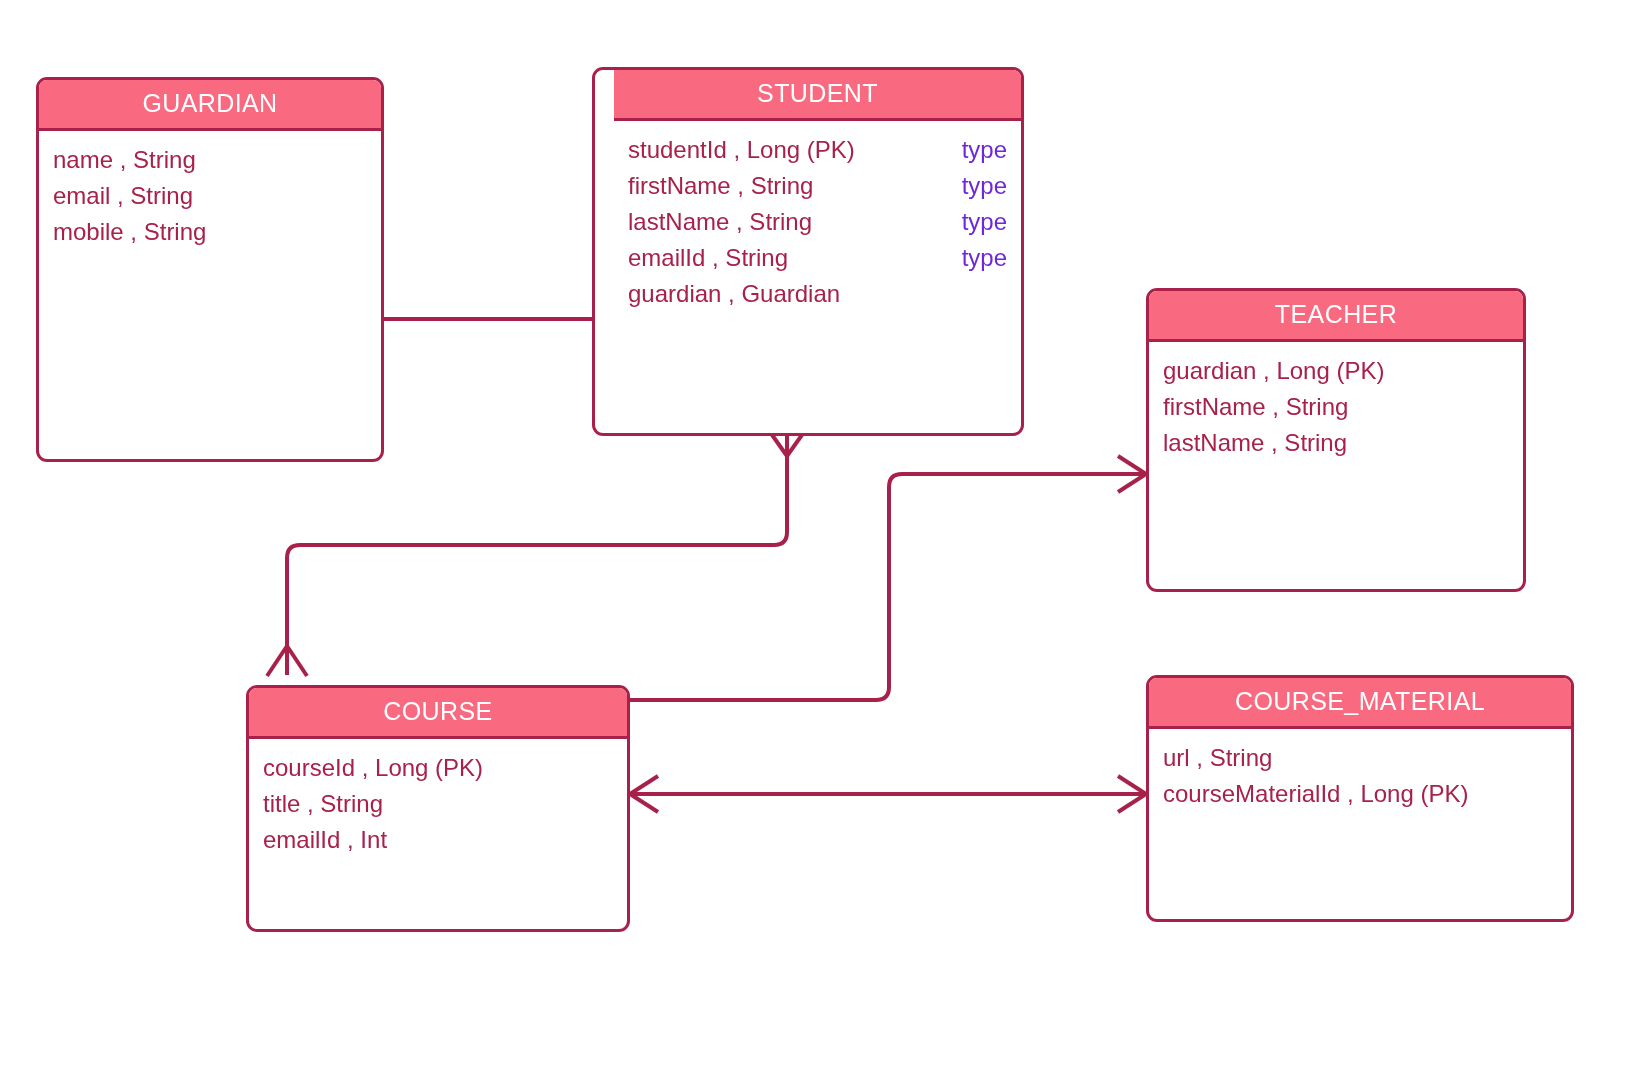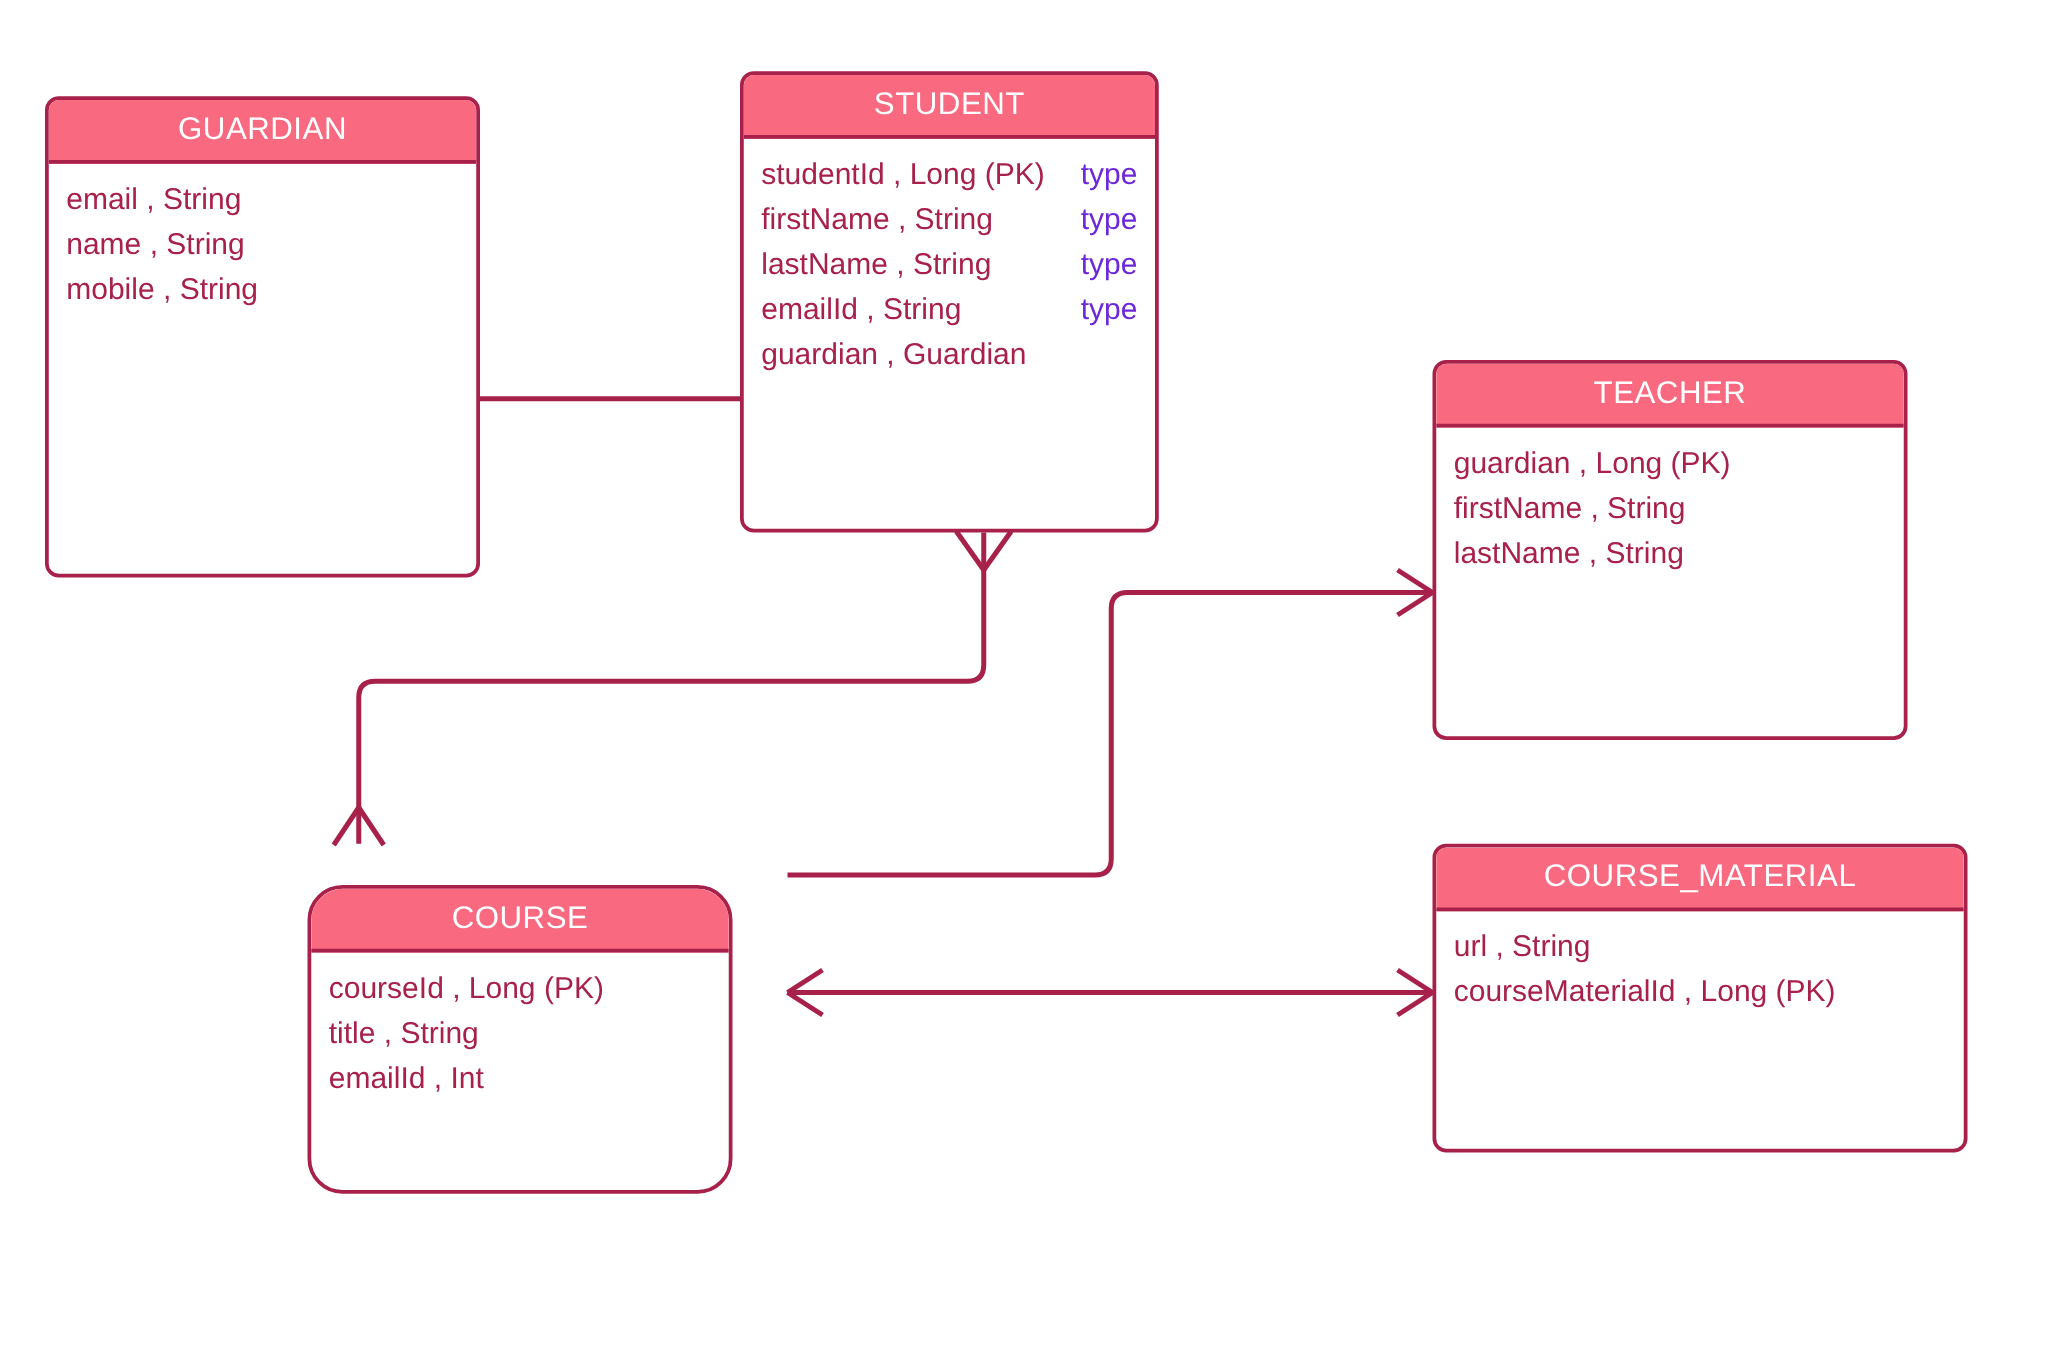--- a/index.html
+++ b/index.html
@@ -89,35 +89,35 @@
     <g>
       <path d="M 1146 770 L 1118 752" fill="none" stroke="#A8214A" stroke-width="4"></path>
       <path d="M 1146 770 L 1118 788" fill="none" stroke="#A8214A" stroke-width="4"></path>
     </g>
   </svg>
 
   <div class="entity" style="left:36px;top:53px;width:348px;height:385px;">
     <div class="ent-header">GUARDIAN</div>
     <div class="ent-body">
       <div class="attr">
-        <span class="aname">email , String</span>
+        <span class="aname">name , String</span>
 
       </div>
       <div class="attr">
-        <span class="aname">name , String</span>
+        <span class="aname">email , String</span>
 
       </div>
       <div class="attr">
         <span class="aname">mobile , String</span>
 
       </div>
     </div>
   </div>
 
-  <div class="entity" style="left:592px;top:33px;width:335px;height:369px;">
+  <div class="entity" style="left:592px;top:43px;width:432px;height:369px;padding-left:19px;">
     <div class="ent-header">STUDENT</div>
     <div class="ent-body">
       <div class="attr">
         <span class="aname">studentId , Long (PK)</span>
         <span class="atype">type</span>
       </div>
       <div class="attr">
         <span class="aname">firstName , String</span>
         <span class="atype">type</span>
       </div>
@@ -147,21 +147,21 @@
         <span class="aname">firstName , String</span>
 
       </div>
       <div class="attr">
         <span class="aname">lastName , String</span>
 
       </div>
     </div>
   </div>
 
-  <div class="entity" style="left:246px;top:684px;width:340px;height:247px;border-radius:28px;">
+  <div class="entity" style="left:246px;top:661px;width:384px;height:247px;">
     <div class="ent-header">COURSE</div>
     <div class="ent-body">
       <div class="attr">
         <span class="aname">courseId , Long (PK)</span>
 
       </div>
       <div class="attr">
         <span class="aname">title , String</span>
 
       </div>

